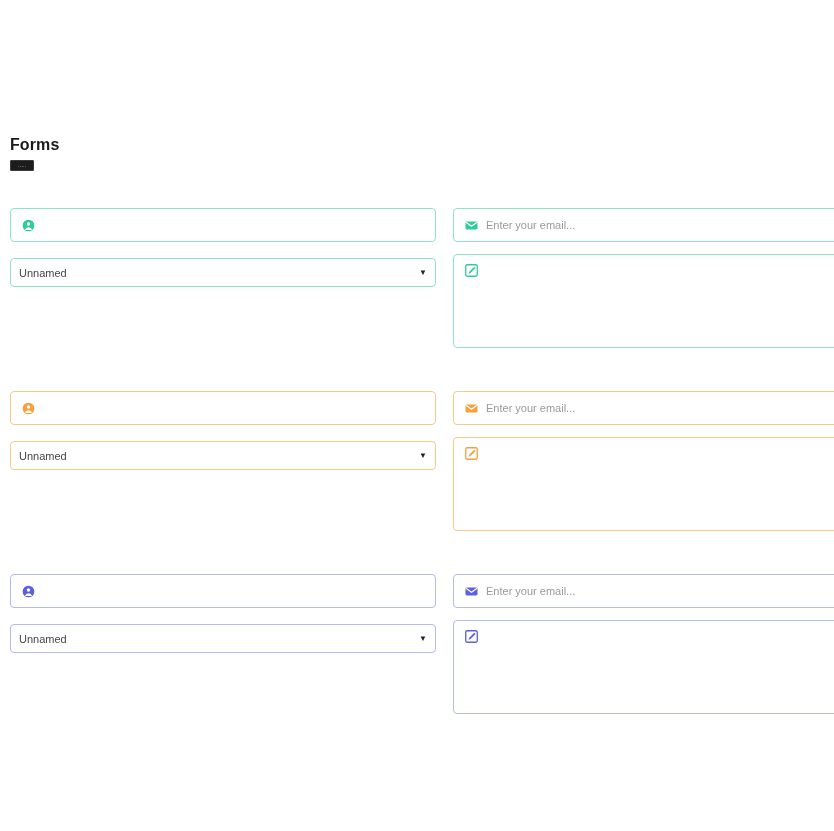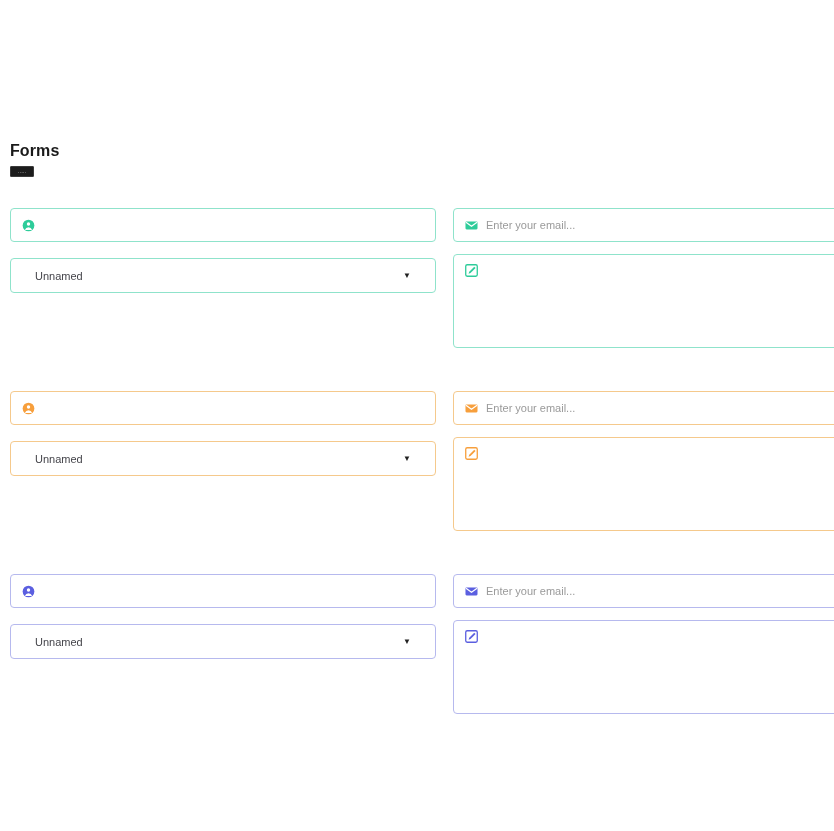--- a/index.html
+++ b/index.html
@@ -19,21 +19,21 @@
     width: 834px;
     height: 831px;
     background: #ffffff;
     overflow: hidden;
   }
 
   
   .header {
     position: absolute;
     left: 10px;
-    top: 141px;
+    top: 135px;
   }
   .page-title {
     font-size: 16px;
     font-weight: bold;
     color: #1a1a1a;
     line-height: 20px;
     margin: 0;
     letter-spacing: 0.1px;
   }
   .title-badge {
@@ -83,21 +83,21 @@
     position: relative;
     background: #ffffff;
     border: 1px solid #cccccc;
     border-radius: 4px;
     width: 100%;
     display: flex;
     align-items: center;
   }
 
   .field.input-row  { height: 34px; padding: 0 10px; }
-  .field.select-row { height: 35px; padding: 0 24px; }
+  .field.select-row { height: 29px; padding: 0 8px; }
   .field.textarea-row {
     height: 94px;
     padding: 8px 10px;
     align-items: flex-start;
   }
 
   .field-icon {
     flex: 0 0 auto;
     width: 14px;
     height: 14px;

